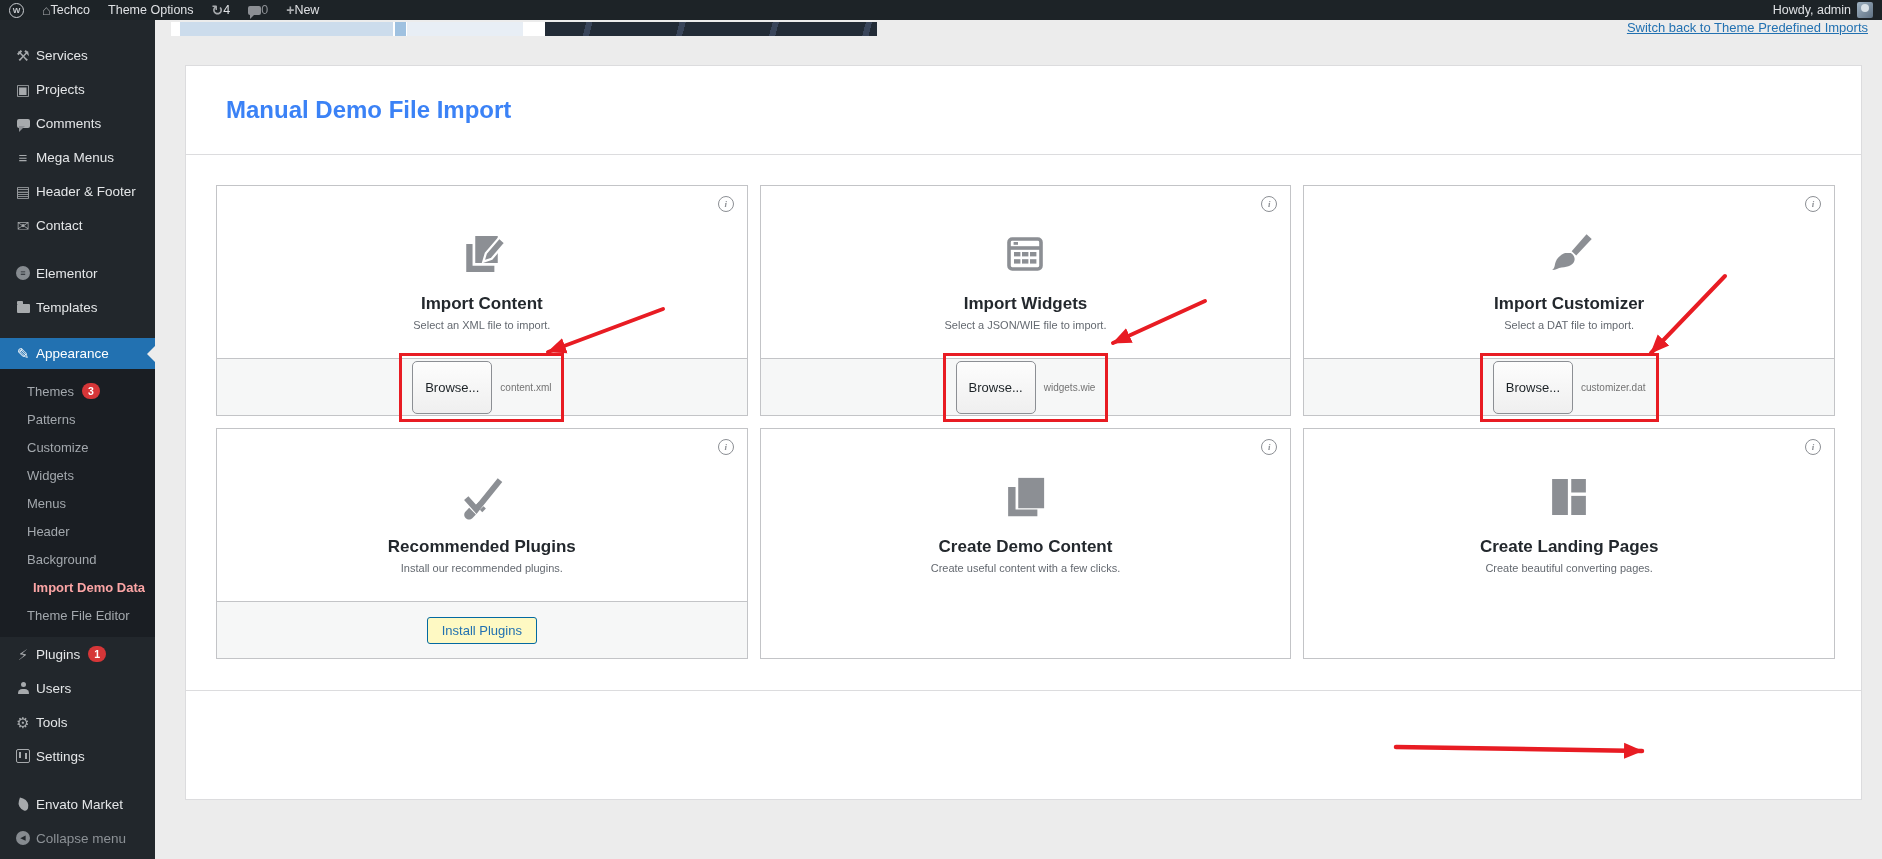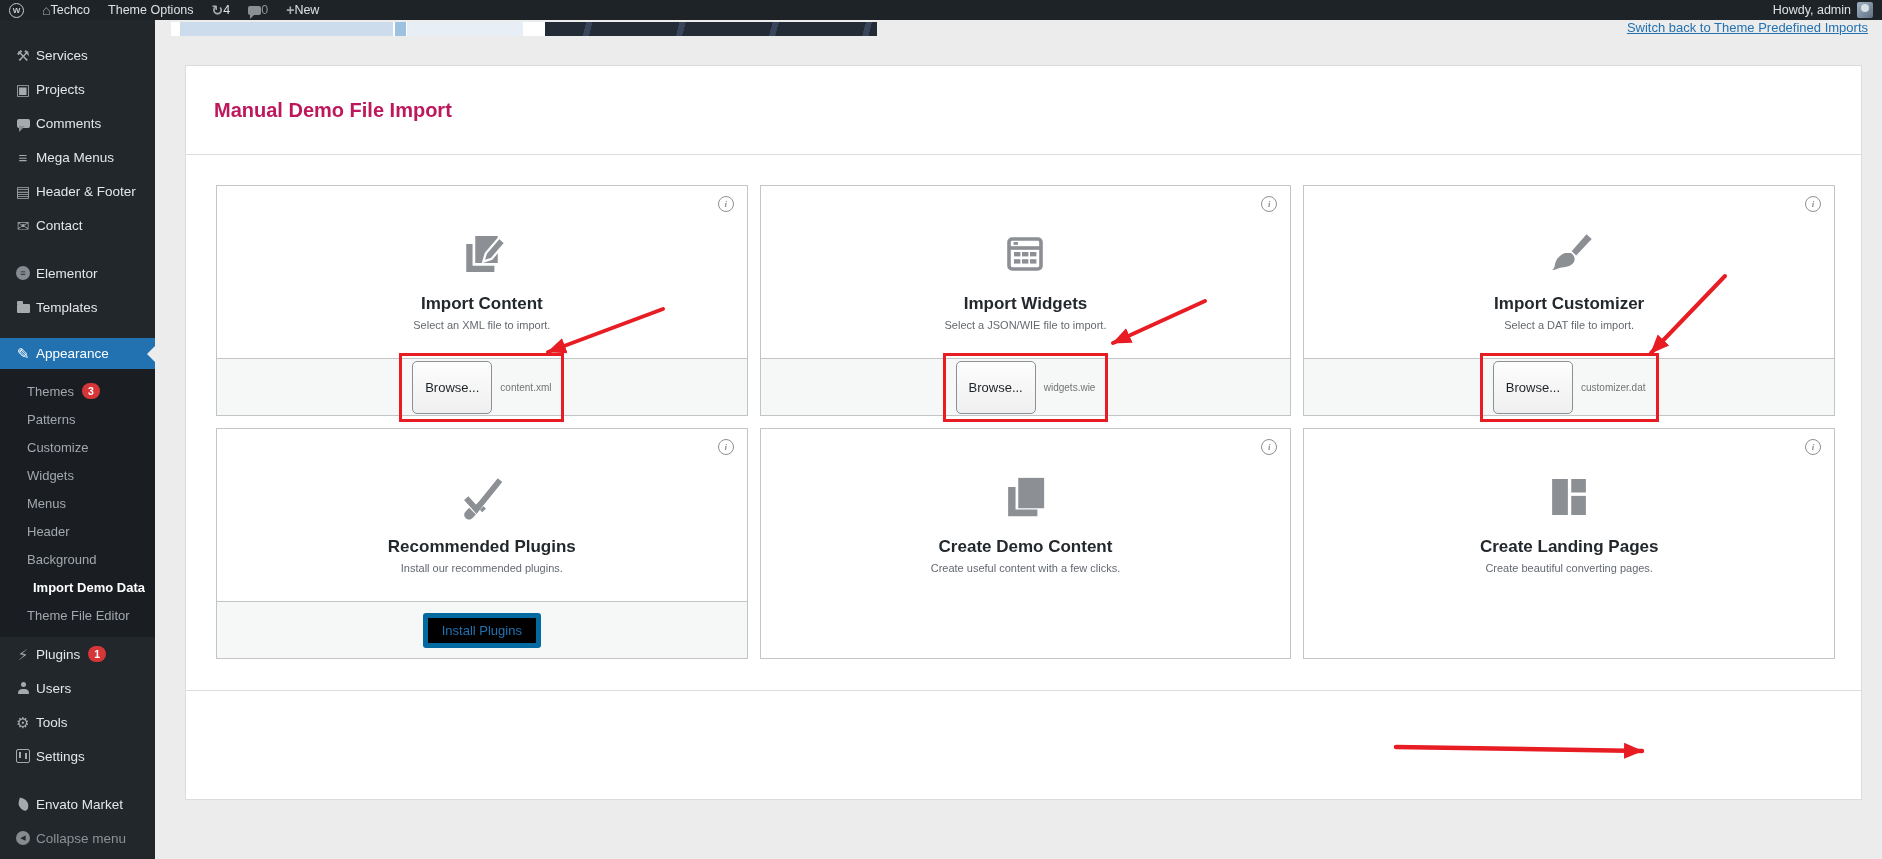--- a/index.html
+++ b/index.html
@@ -34,21 +34,21 @@
   .side-item .icn{width:26px;min-width:26px;display:flex;justify-content:center;align-items:center;color:#a7aaad;}
   .side-item .lbl{white-space:nowrap;overflow:hidden;}
   .side-item.gap{margin-top:14px;}
   .side-item.dim{color:#8c9196;}
   .side-item.selected{background:#2271b1;color:#fff;height:31px;}
   .side-item.selected .icn{color:#fff;}
   .side-item.selected::after{content:"";position:absolute;right:0;top:50%;margin-top:-8px;
     border:8px solid transparent;border-right-color:#ececec;}
   .submenu{background:#1a1e23;padding:8px 0;}
   .side-item.sub{height:28px;padding-left:27px;color:#a3a8ad;font-size:13px;}
-  .side-item.sub.current{color:#ffffff;font-weight:700;padding-left:33px;}
+  .side-item.sub.current{color:#fca5a5;font-weight:700;padding-left:33px;}
   .badge{margin-left:8px;background:#d63638;color:#fff;border-radius:10px;
     font-size:10.5px;line-height:16px;height:16px;padding:0 6px;font-weight:700;}
   .u{font-size:15px;line-height:1;}
   .circ{width:14px;height:14px;border-radius:50%;background:#868b90;color:#22272c;
     display:inline-flex;align-items:center;justify-content:center;font-size:9px;font-weight:700;}
   .folder{width:13px;height:9px;background:#a7aaad;border-radius:1px;position:relative;display:inline-block;margin-top:3px;}
   .folder::before{content:"";position:absolute;top:-3px;left:0;width:6px;height:3px;border-radius:1px 1px 0 0;background:#a7aaad;}
   .person{width:11px;height:12px;position:relative;display:inline-block;}
   .person::before{content:"";position:absolute;top:0;left:3px;width:5px;height:5px;border-radius:50%;background:#a7aaad;}
   .person::after{content:"";position:absolute;bottom:0;left:0;width:11px;height:5px;border-radius:5px 5px 1px 1px;background:#a7aaad;}
@@ -69,41 +69,41 @@
   .r4{left:374px;width:332px;background:repeating-linear-gradient(105deg,#222b36 0 40px,#39455a 40px 46px,#222b36 46px 90px);}
 
   
   .switch-link{position:absolute;top:20px;right:14px;font-size:13px;color:#2271b1;
     text-decoration:underline;cursor:pointer;z-index:10;}
 
   
   .main-card{position:absolute;left:185px;top:65px;width:1677px;height:735px;
     background:#fff;border:1px solid #dcdcde;box-sizing:border-box;z-index:6;}
   .card-head{height:88px;display:flex;align-items:center;padding:0 28px;border-bottom:1px solid #dcdcde;}
-  .card-head h1{margin:0;font-size:20px;font-weight:700;color:#be185d;}
+  .card-head h1{margin:12px;font-size:24px;font-weight:700;color:#3b82f6;}
 
   .cards-grid{margin:30px 26px 0 30px;display:grid;grid-template-columns:repeat(3,1fr);
     column-gap:27px;row-gap:28px;gap:12px;}
   .card{height:231px;position:relative;border:1px solid #c3c4c7;background:#fff;
     box-sizing:border-box;display:flex;flex-direction:column;align-items:center;text-align:center;}
   .card-icon{margin-top:38px;height:60px;display:flex;align-items:center;justify-content:center;}
   .card-title{margin-top:10px;font-size:17px;font-weight:700;color:#23282d;}
   .card-desc{margin-top:5px;font-size:11px;color:#646970;}
   .card-footer{position:absolute;left:0;right:0;bottom:0;height:56px;background:#f6f7f7;
     border-top:1px solid #c3c4c7;display:flex;align-items:center;justify-content:center;}
   .info{position:absolute;top:10px;right:13px;width:14px;height:14px;border:1.5px solid #8c8f94;
     border-radius:50%;color:#8c8f94;font-size:9px;display:flex;align-items:center;justify-content:center;cursor:pointer;}
   .info::after{content:"i";font-family:"Liberation Serif",serif;font-style:italic;font-weight:700;}
 
   .red-box{display:flex;align-items:center;border:3.5px solid #e81c23;padding:5px 10px;}
   .browse{font-size:13px;padding:18px 12px;border:1px solid #8c8f94;border-radius:5px;
     background:linear-gradient(#fdfdfd,#efefef);color:#1d2327;cursor:pointer;font-family:inherit;}
   .fname{margin-left:8px;font-size:10px;color:#737373;}
-  .btn-secondary{font-size:13px;padding:5px 14px;border:5px solid #0369a1;border-radius:3px;
-    background:#000000;color:#2271b1;cursor:pointer;font-family:inherit;}
+  .btn-secondary{font-size:13px;padding:5px 14px;border:1px solid #0369a1;border-radius:3px;
+    background:#fef9c3;color:#2271b1;cursor:pointer;font-family:inherit;}
 
   .bottom-divider{border:none;border-top:1px solid #dcdcde;margin:31px 0 0 0;}
   .actions{display:flex;justify-content:space-between;align-items:center;margin:14px 20px 0 30px;}
   .btn-cancel{font-size:14px;font-weight:600;padding:8px 22px;border:1px solid #2271b1;border-radius:3px;
     background:#fff;color:#2271b1;cursor:pointer;font-family:inherit;}
   .red-box-cta{border:4px solid #e81c23;padding:9px 11px;}
   .btn-primary{font-size:14px;font-weight:600;padding:9px 22px;border:1px solid #255f93;border-radius:3px;
     background:#2b6aa3;color:#fff;cursor:pointer;font-family:inherit;}
 
   .annotations{position:absolute;left:0;top:0;width:1882px;height:859px;z-index:40;pointer-events:none;}

